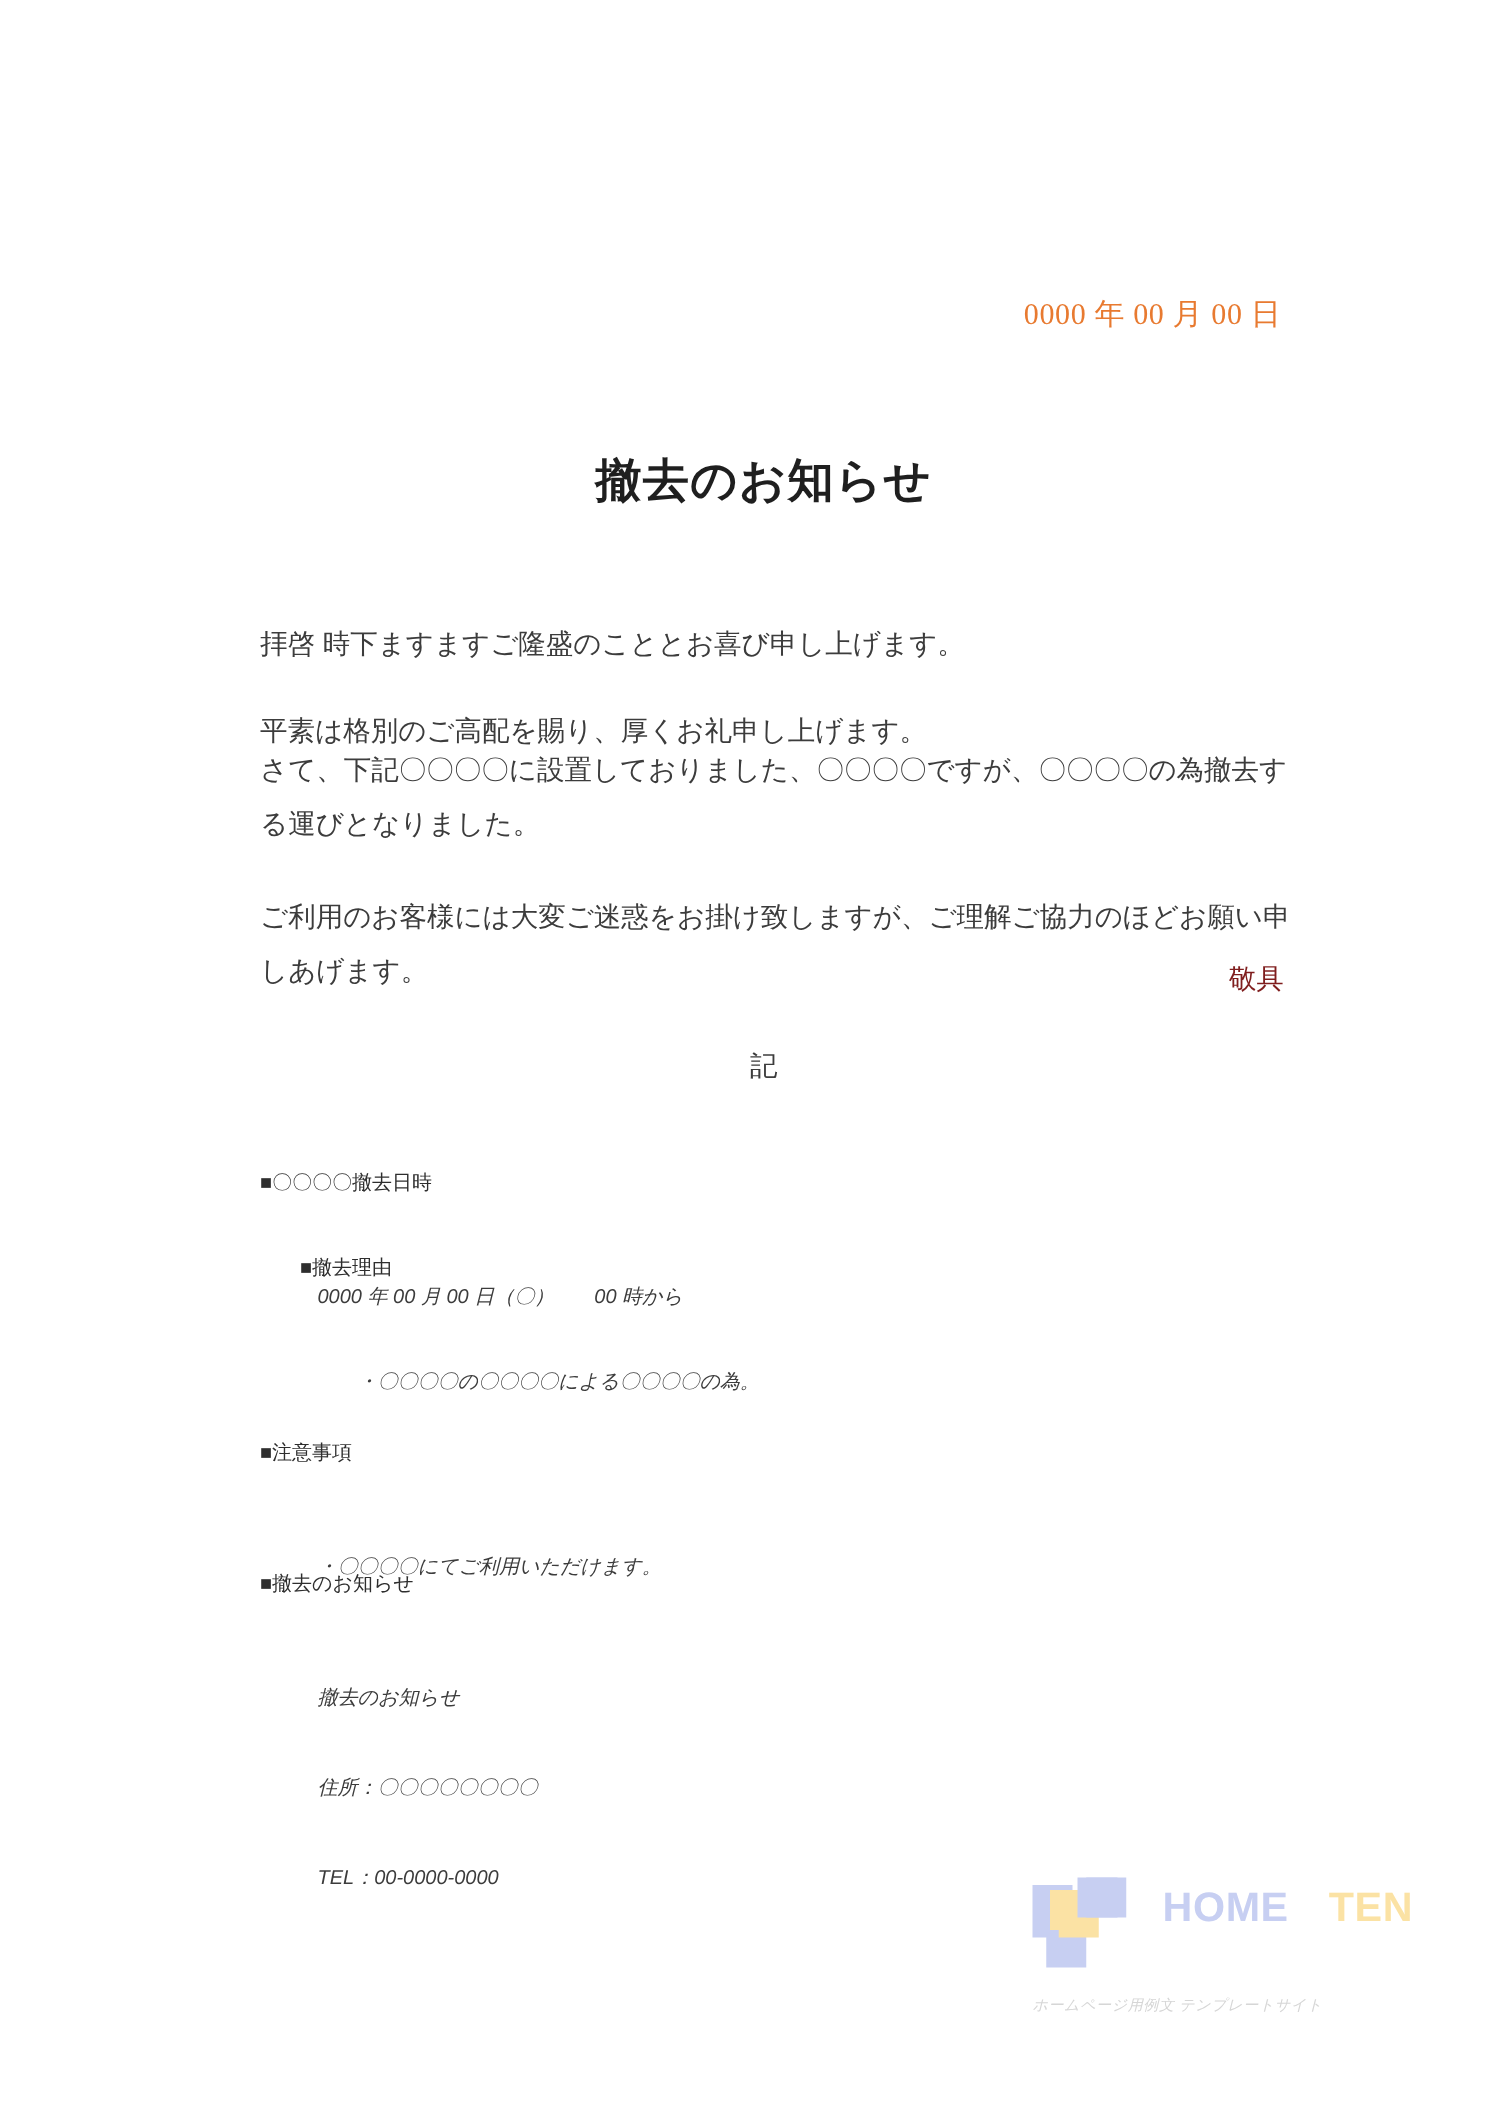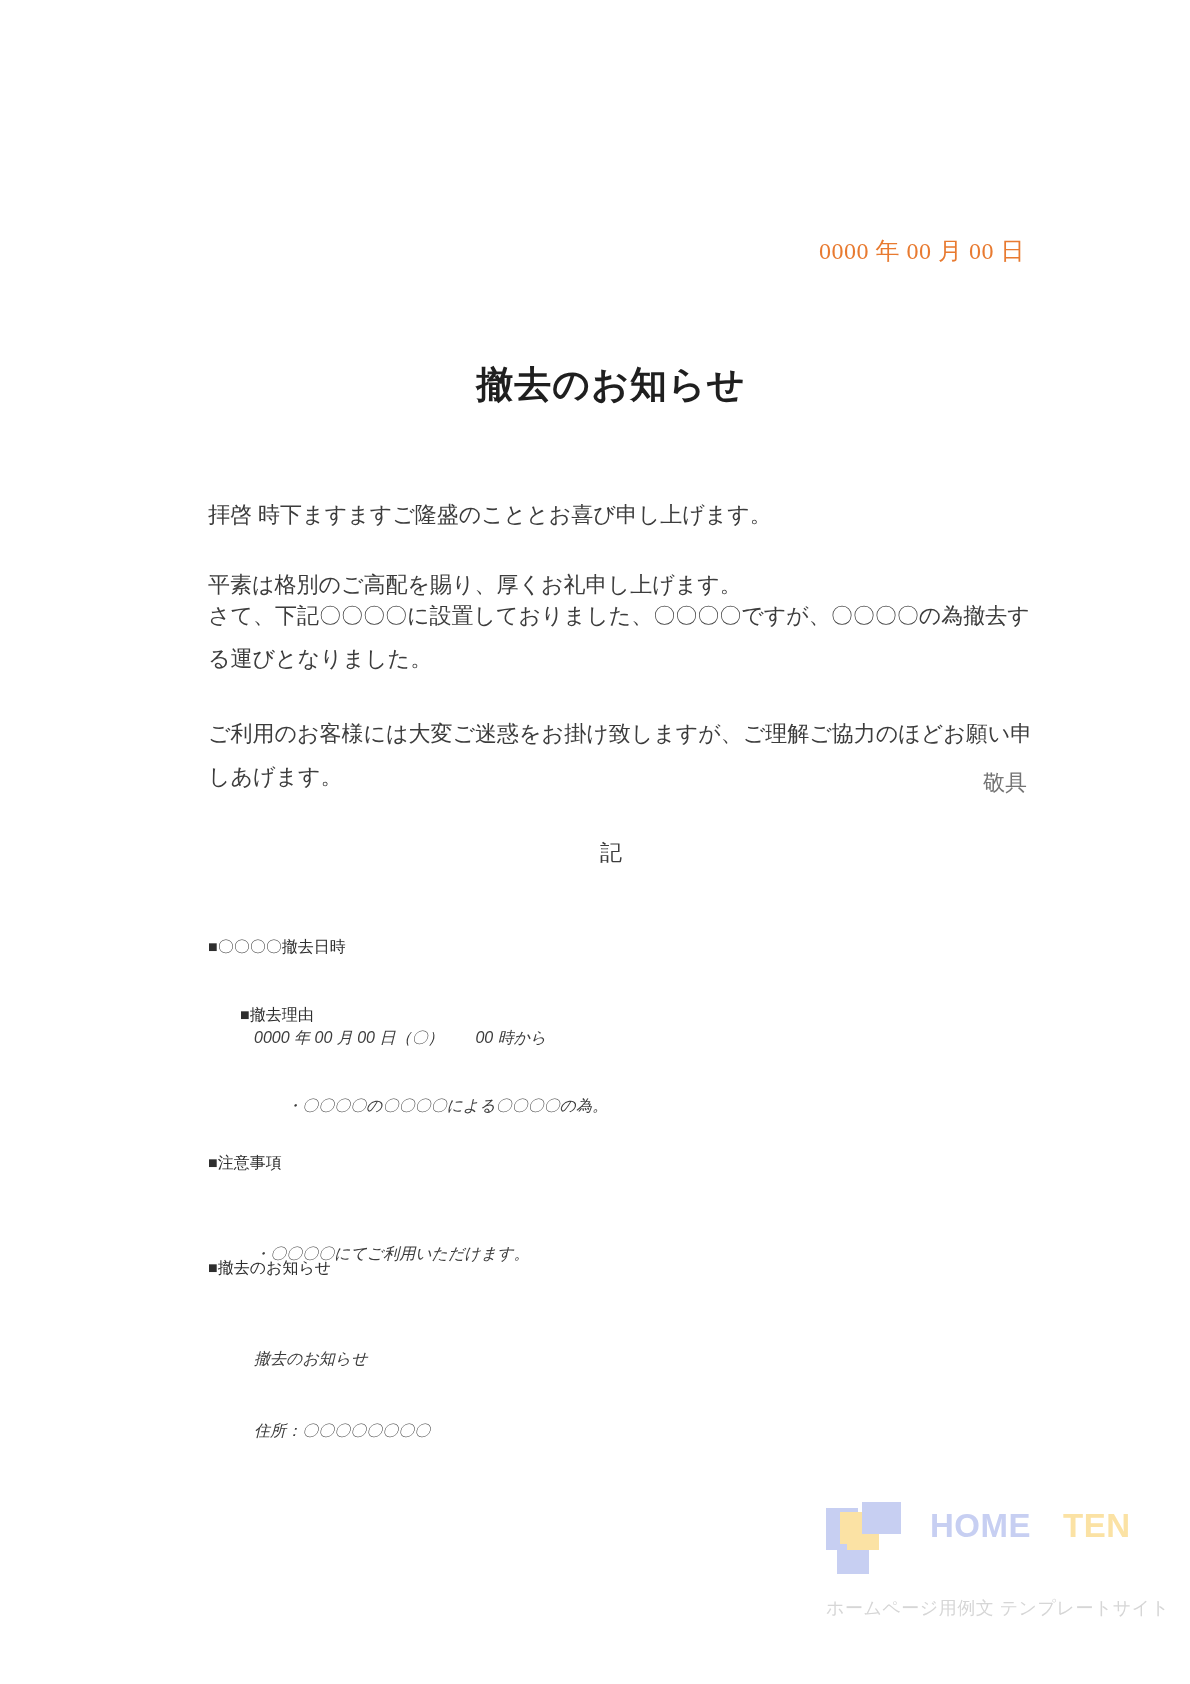--- a/index.html
+++ b/index.html
@@ -33,21 +33,21 @@
     font-size: 22px; line-height: 38px; color: #3c3c3c;
   }
 
   .body-block {
     position: absolute; top: 546px; left: 160px; width: 892px;
     font-size: 22px; line-height: 43px; color: #3c3c3c;
   }
 
   .closing {
     position: absolute; top: 736px; right: 163px;
-    font-size: 22px; color: #737373;
+    font-size: 22px; color: #7f1d1d;
   }
 
   .record {
     position: absolute; top: 806px; left: 0; width: 100%;
     text-align: center; font-size: 22px; color: #3c3c3c;
   }
 
   .section { position: absolute; left: 160px; width: 910px; font-size: 16px; }
   .section-heading { line-height: 30px; color: #2e2e2e; }
   .section-lines { margin-top: 8px; margin-left: 30px; }
@@ -64,22 +64,22 @@
   .m-blue-left   { left: 0;  top: 7px;  width: 11px; height: 42px; background: var(--logo-blue, #C7CFF2); }
   .m-blue-foot   { left: 11px; top: 41px; width: 9px; height: 8px;  background: var(--logo-blue, #C7CFF2); }
   .m-yellow-bar  { left: 14px; top: 11px; width: 26px; height: 11px; background: var(--logo-yellow, #FBE2A4); }
   .m-yellow-stem { left: 21px; top: 11px; width: 12px; height: 38px; background: var(--logo-yellow, #FBE2A4); }
   .m-blue-corner-top   { left: 36px; top: 1px; width: 16px; height: 9px;  background: var(--logo-blue, #C7CFF2); }
   .m-blue-corner-right { left: 43px; top: 1px; width: 9px;  height: 23px; background: var(--logo-blue, #C7CFF2); }
   .logo-text { font-size: 33px; font-weight: 800; letter-spacing: 0.5px; white-space: nowrap; margin-left: 12px; }
   .logo-text .home { color: var(--logo-blue, #C7CFF2); }
   .logo-text .ten  { color: var(--logo-yellow, #FBE2A4); }
   .tagline {
-    margin-top: 3px; font-size: 18px; letter-spacing: 0.5px;
-    color: var(--tagline-gray, #D6D6D6); white-space: nowrap;
+    margin-top: 3px; font-size: 12px; letter-spacing: 0.5px;
+    color: var(--tagline-gray, #D6D6D6); white-space: nowrap; font-style: italic;
   }
 </style>
 </head>
 <body>
 
 <div class="page">
 
   <div class="date">0000 年 00 月 00 日</div>
 
   <h1 class="title">撤去のお知らせ</h1>
@@ -117,20 +117,21 @@
     <div class="section-lines">
       <div class="section-line">・〇〇〇〇にてご利用いただけます。</div>
     </div>
   </div>
 
   <div class="section section-4">
     <div class="section-heading">■撤去のお知らせ</div>
     <div class="section-lines">
       <div class="section-line">撤去のお知らせ</div>
       <div class="section-line">住所：〇〇〇〇〇〇〇〇</div>
+      <div class="section-line">TEL：00-0000-0000</div>
     </div>
   </div>
 
   <div class="footer">
     <div class="logo-row">
       <div class="logo-mark">
         <div class="m-blue-left"></div>
         <div class="m-blue-foot"></div>
         <div class="m-yellow-bar"></div>
         <div class="m-yellow-stem"></div>

